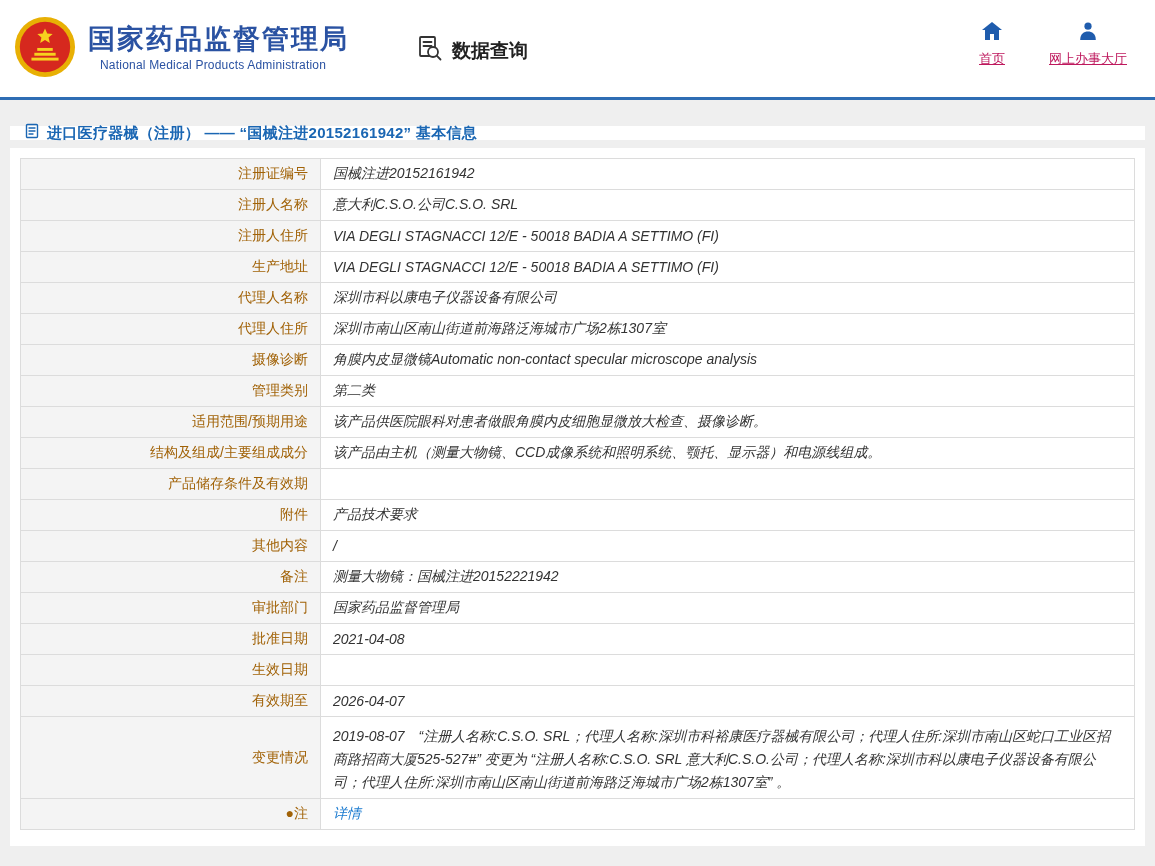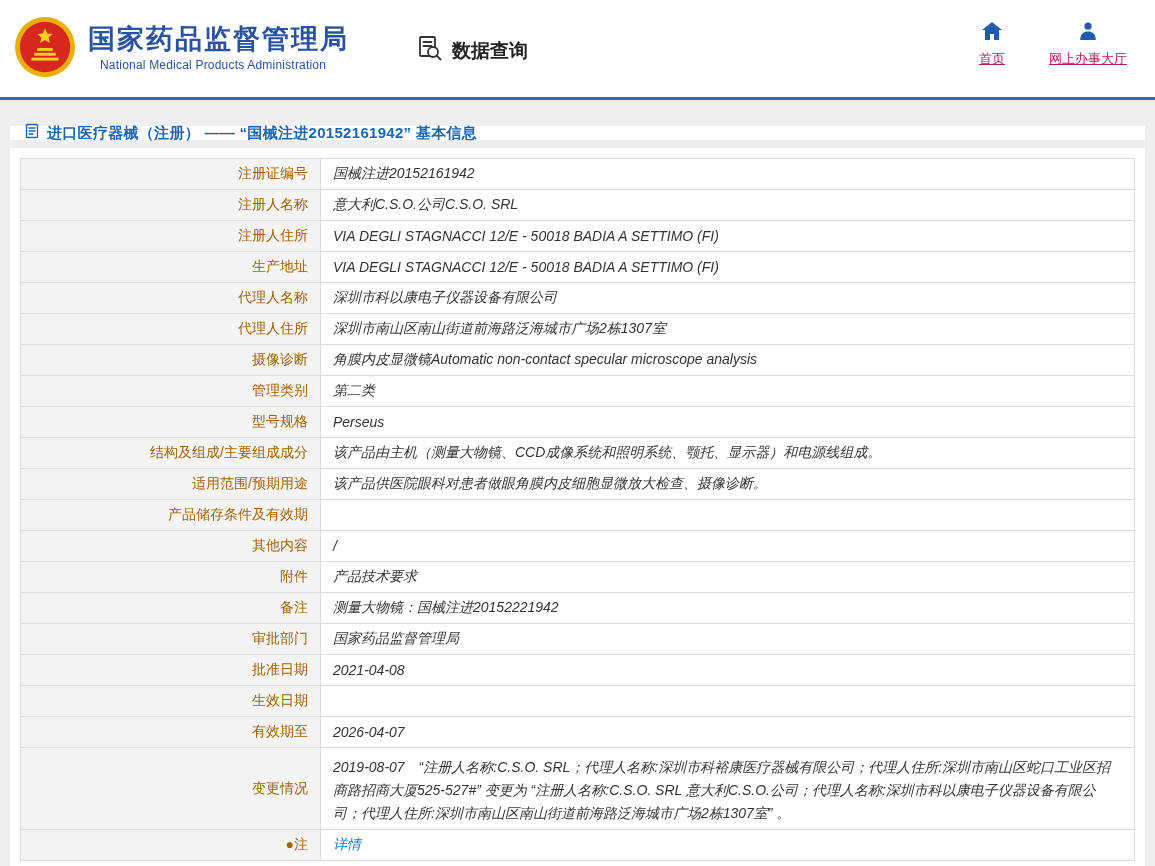--- a/index.html
+++ b/index.html
@@ -210,42 +210,38 @@
         </tr>
         <tr>
           <th>摄像诊断</th>
           <td>角膜内皮显微镜Automatic non-contact specular microscope analysis</td>
         </tr>
         <tr>
           <th>管理类别</th>
           <td>第二类</td>
         </tr>
         <tr>
-          <th>型号规格</th>
-          <td>Perseus</td>
+          <th>适用范围/预期用途</th>
+          <td>该产品供医院眼科对患者做眼角膜内皮细胞显微放大检查、摄像诊断。</td>
         </tr>
         <tr>
           <th>结构及组成/主要组成成分</th>
           <td>该产品由主机（测量大物镜、CCD成像系统和照明系统、颚托、显示器）和电源线组成。</td>
         </tr>
         <tr>
-          <th>适用范围/预期用途</th>
-          <td>该产品供医院眼科对患者做眼角膜内皮细胞显微放大检查、摄像诊断。</td>
-        </tr>
-        <tr>
           <th>产品储存条件及有效期</th>
           <td></td>
         </tr>
         <tr>
+          <th>附件</th>
+          <td>产品技术要求</td>
+        </tr>
+        <tr>
           <th>其他内容</th>
           <td>/</td>
-        </tr>
-        <tr>
-          <th>附件</th>
-          <td>产品技术要求</td>
         </tr>
         <tr>
           <th>备注</th>
           <td>测量大物镜：国械注进20152221942</td>
         </tr>
         <tr>
           <th>审批部门</th>
           <td>国家药品监督管理局</td>
         </tr>
         <tr>

